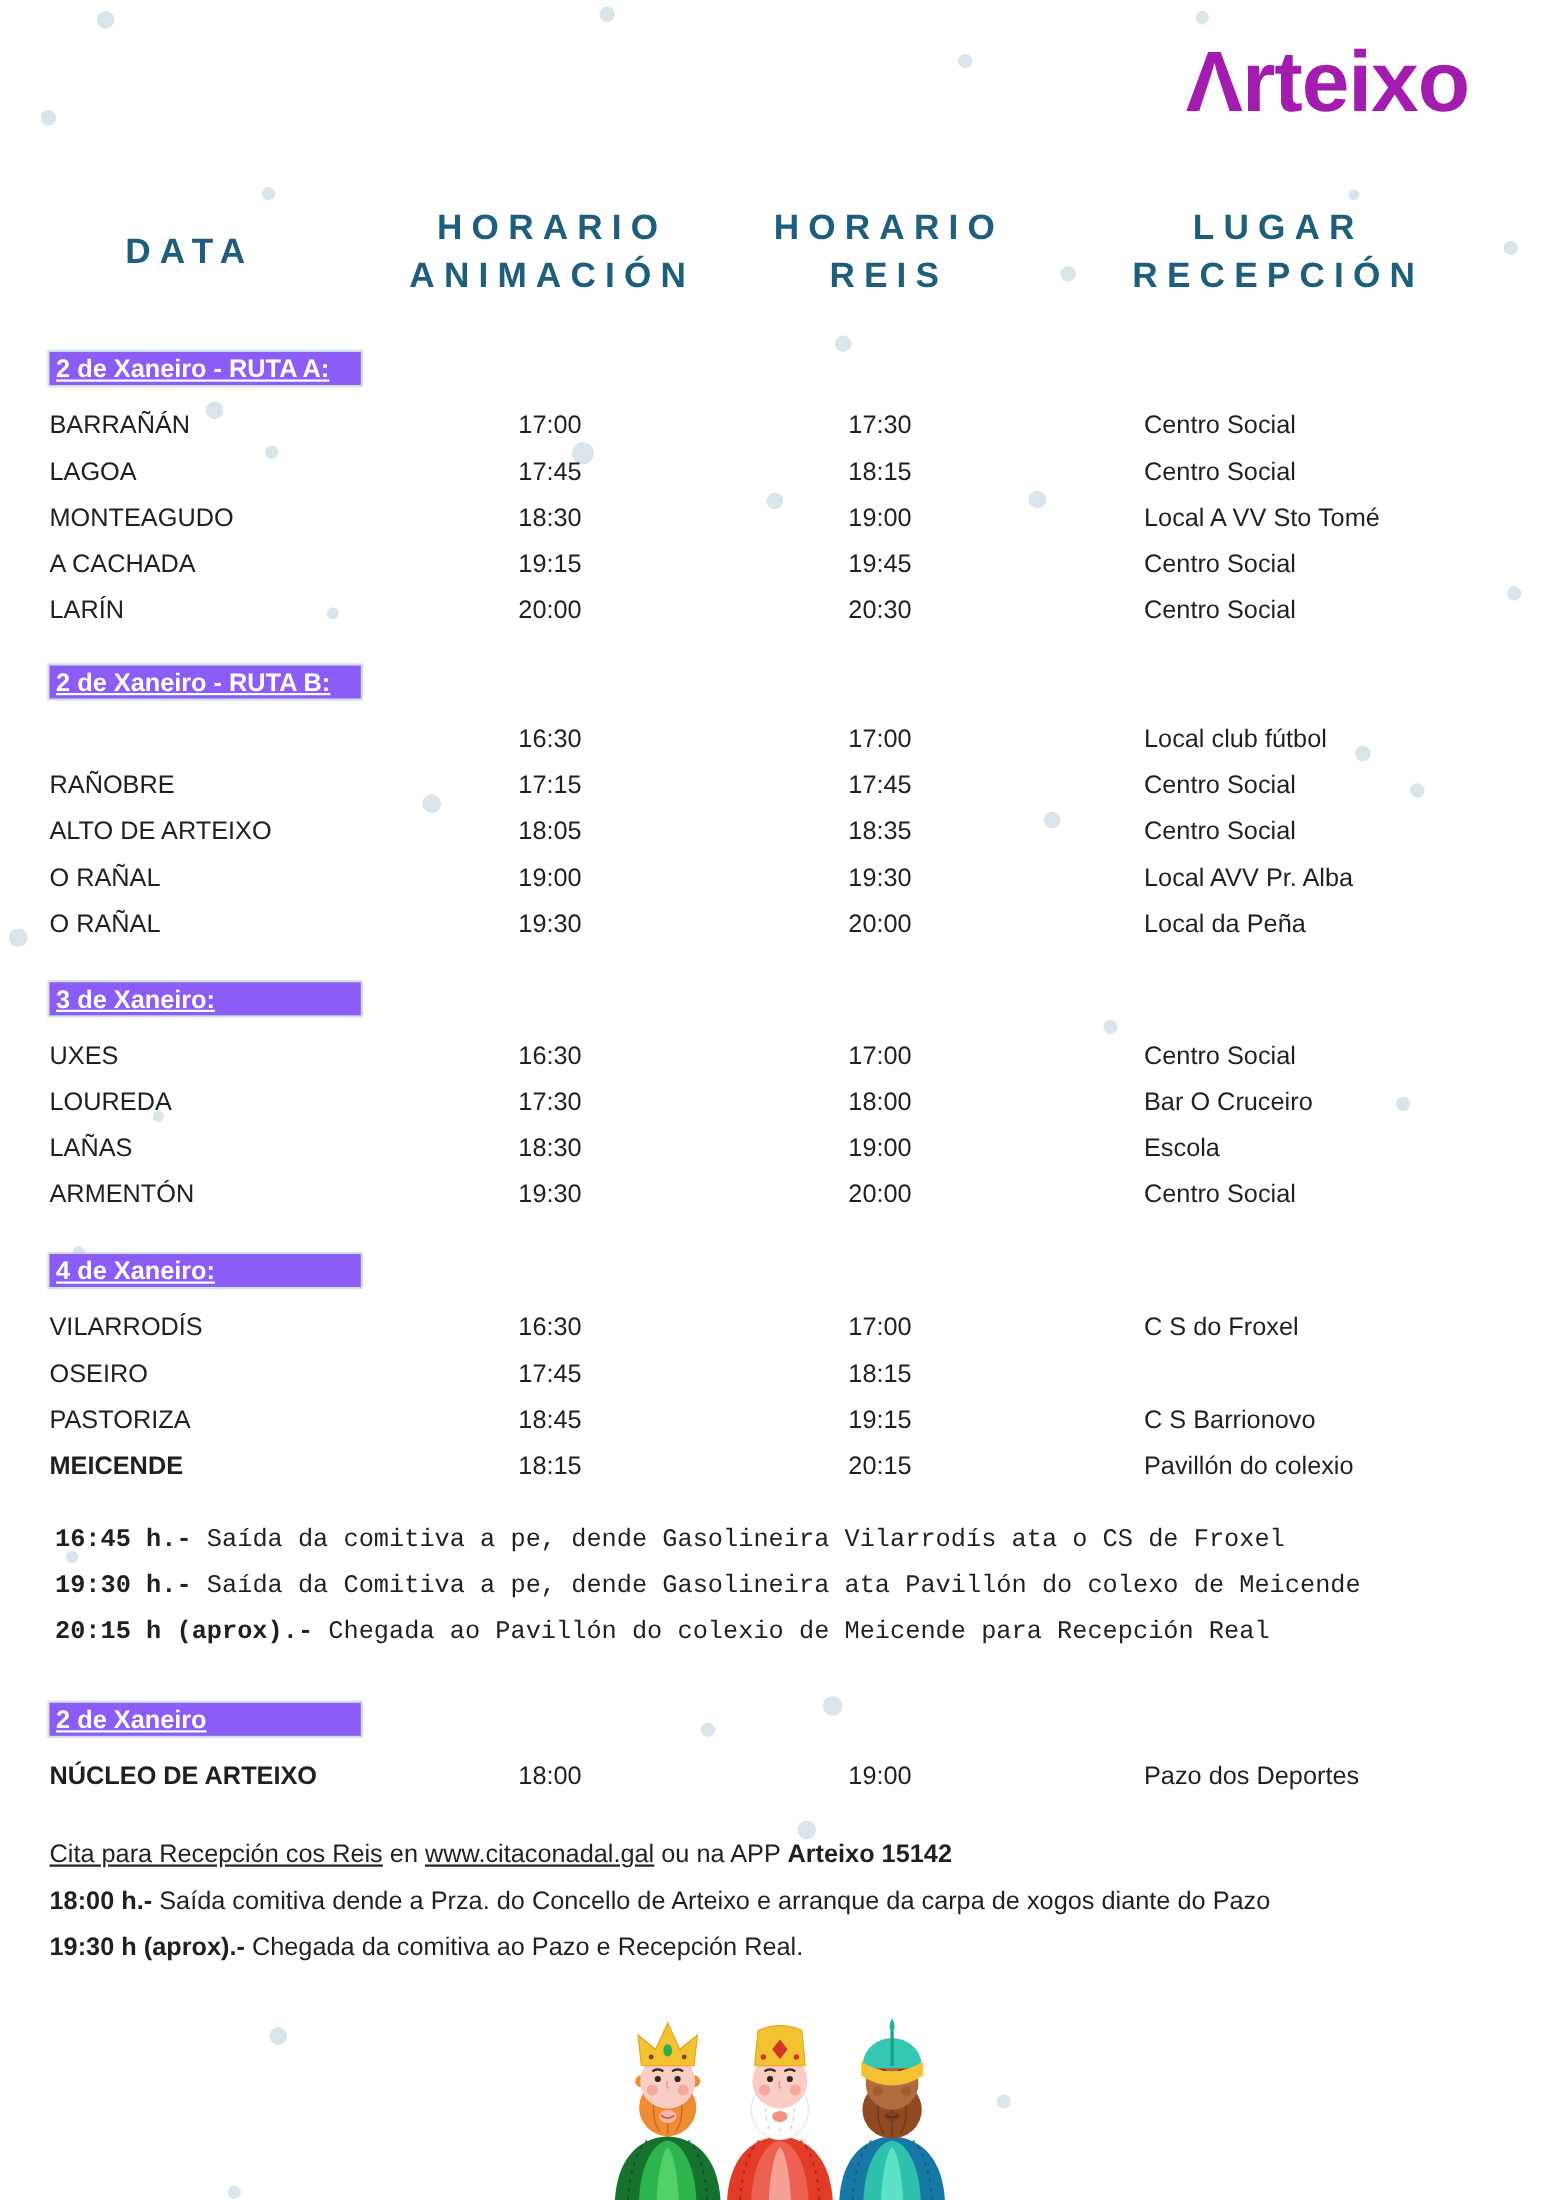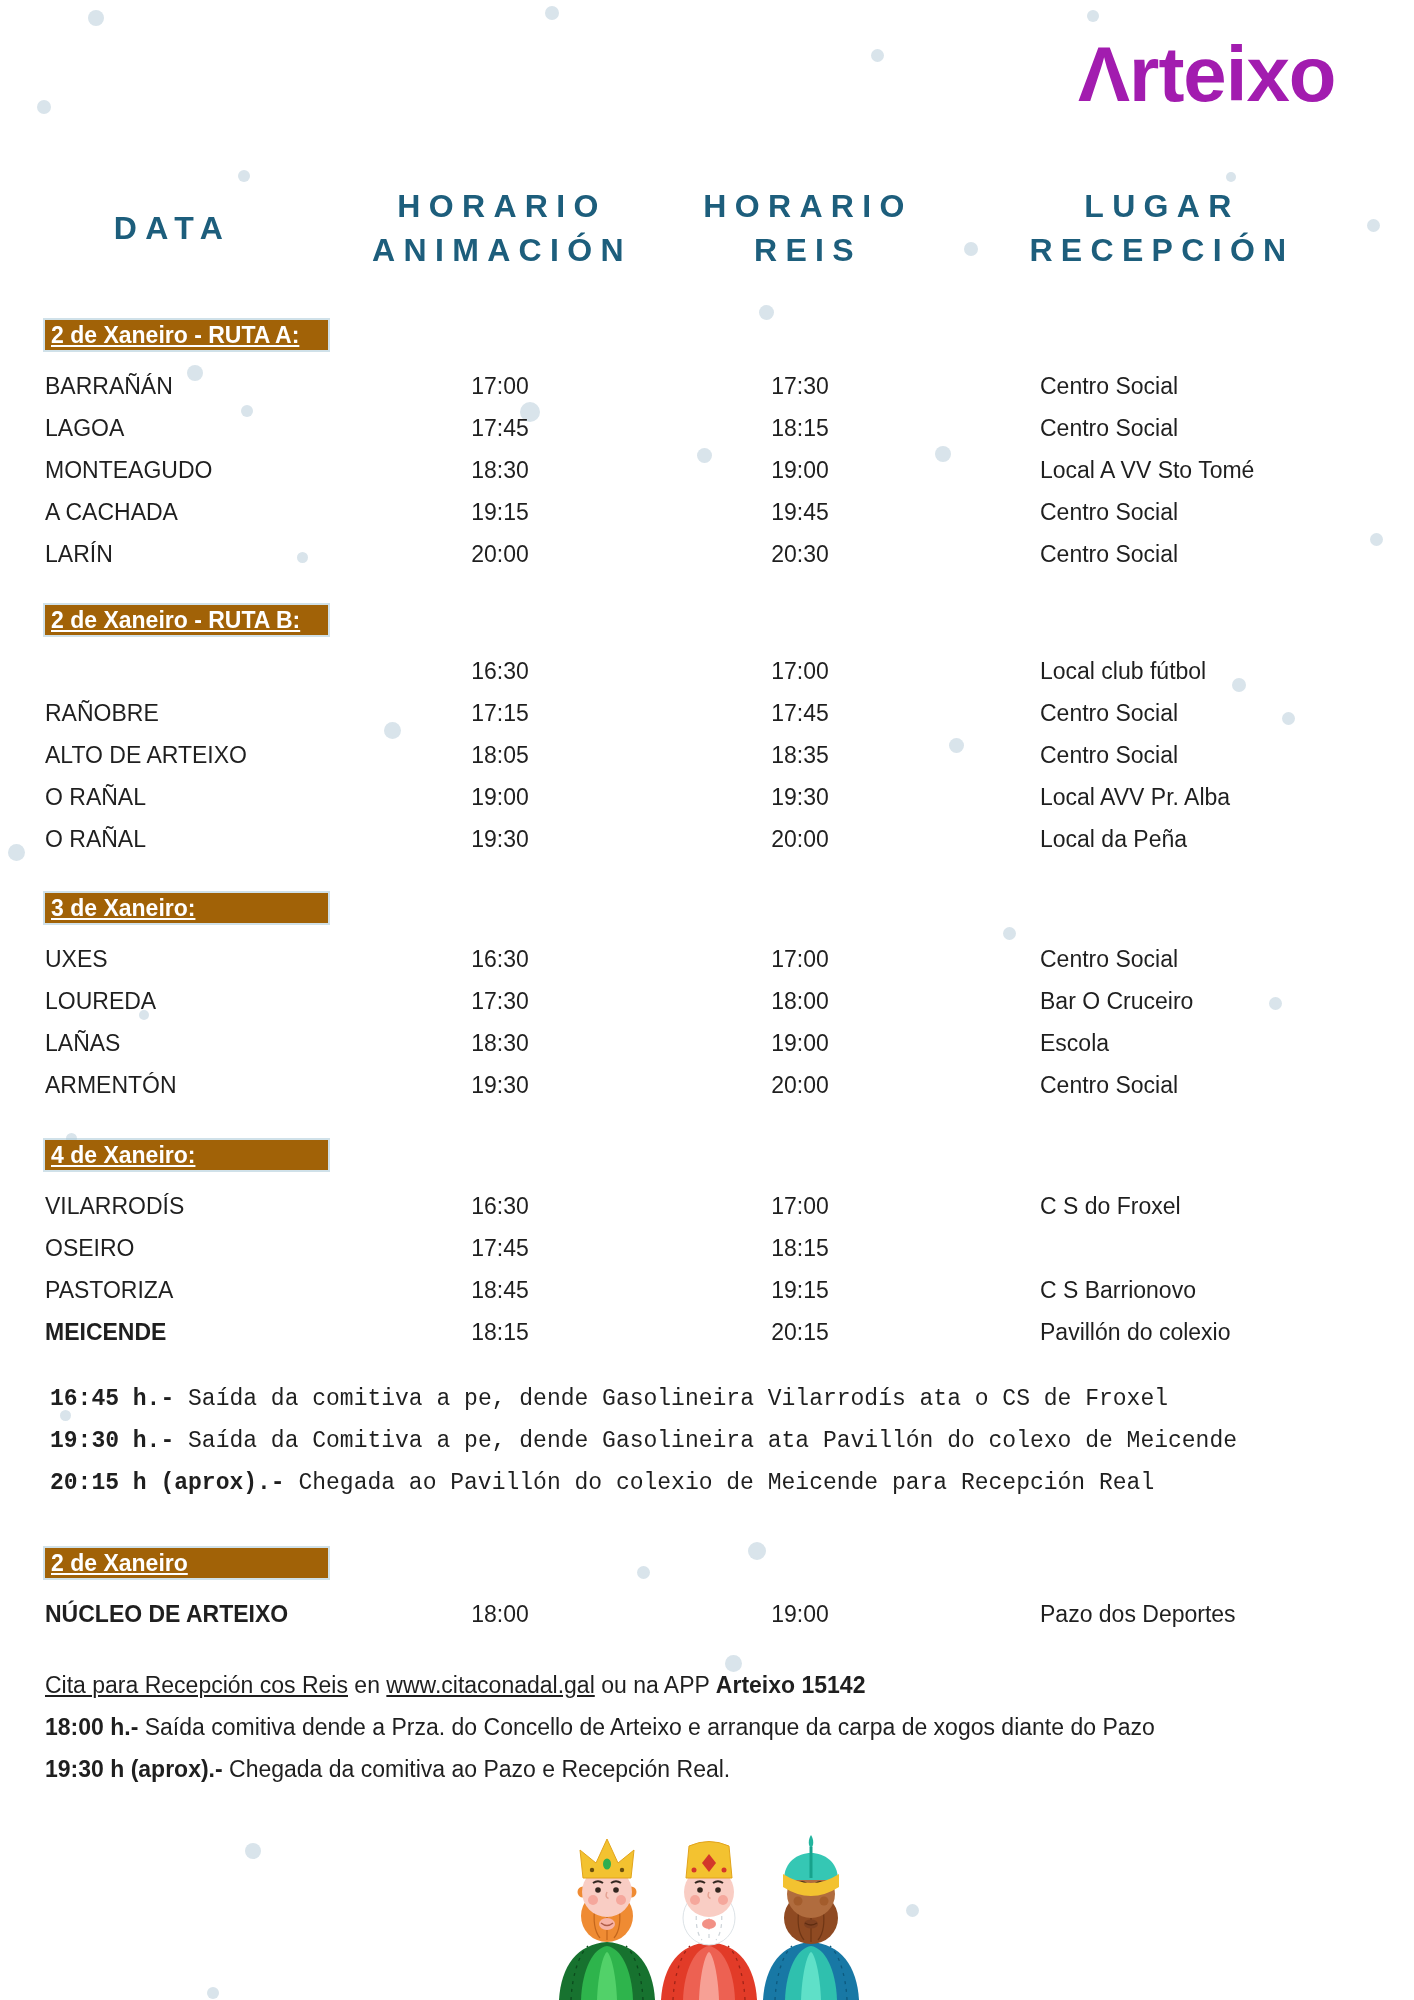--- a/index.html
+++ b/index.html
@@ -11,21 +11,21 @@
   
   .thead{position:absolute;top:184px;left:0;width:1414px;height:92px;}
   .th{position:absolute;top:0;text-align:center;font-weight:700;color:#1d5e7c;
       font-size:32px;letter-spacing:0.26em;line-height:44px;white-space:nowrap;}
   .th-data{left:45px;width:255px;top:22px;}
   .th-anim{left:342px;width:320px;}
   .th-reis{left:648px;width:320px;}
   .th-lugar{left:1002px;width:320px;}
   
   .section{position:absolute;left:45px;width:1324px;}
-  .band{width:283px;height:30px;background:#a16207;box-shadow:0 0 0 2px rgba(170,200,215,.55);}
+  .band{width:283px;height:30px;background:#8b5cf6;box-shadow:0 0 0 2px rgba(170,200,215,.55);}
   .band-text{display:block;color:#ffffff;font-weight:700;font-size:23px;line-height:30px;
              padding-left:6px;text-decoration:underline;white-space:nowrap;}
   .rows{margin-top:15px;}
   .row{position:relative;height:42px;font-size:23px;}
   .cell{position:absolute;top:0;height:42px;line-height:42px;white-space:nowrap;}
   .c1{left:0;width:350px;}
   .c2{left:355px;width:200px;text-align:center;}
   .c3{left:655px;width:200px;text-align:center;}
   .c4{left:995px;width:330px;}
   .row.bold .c1{font-weight:700;}

